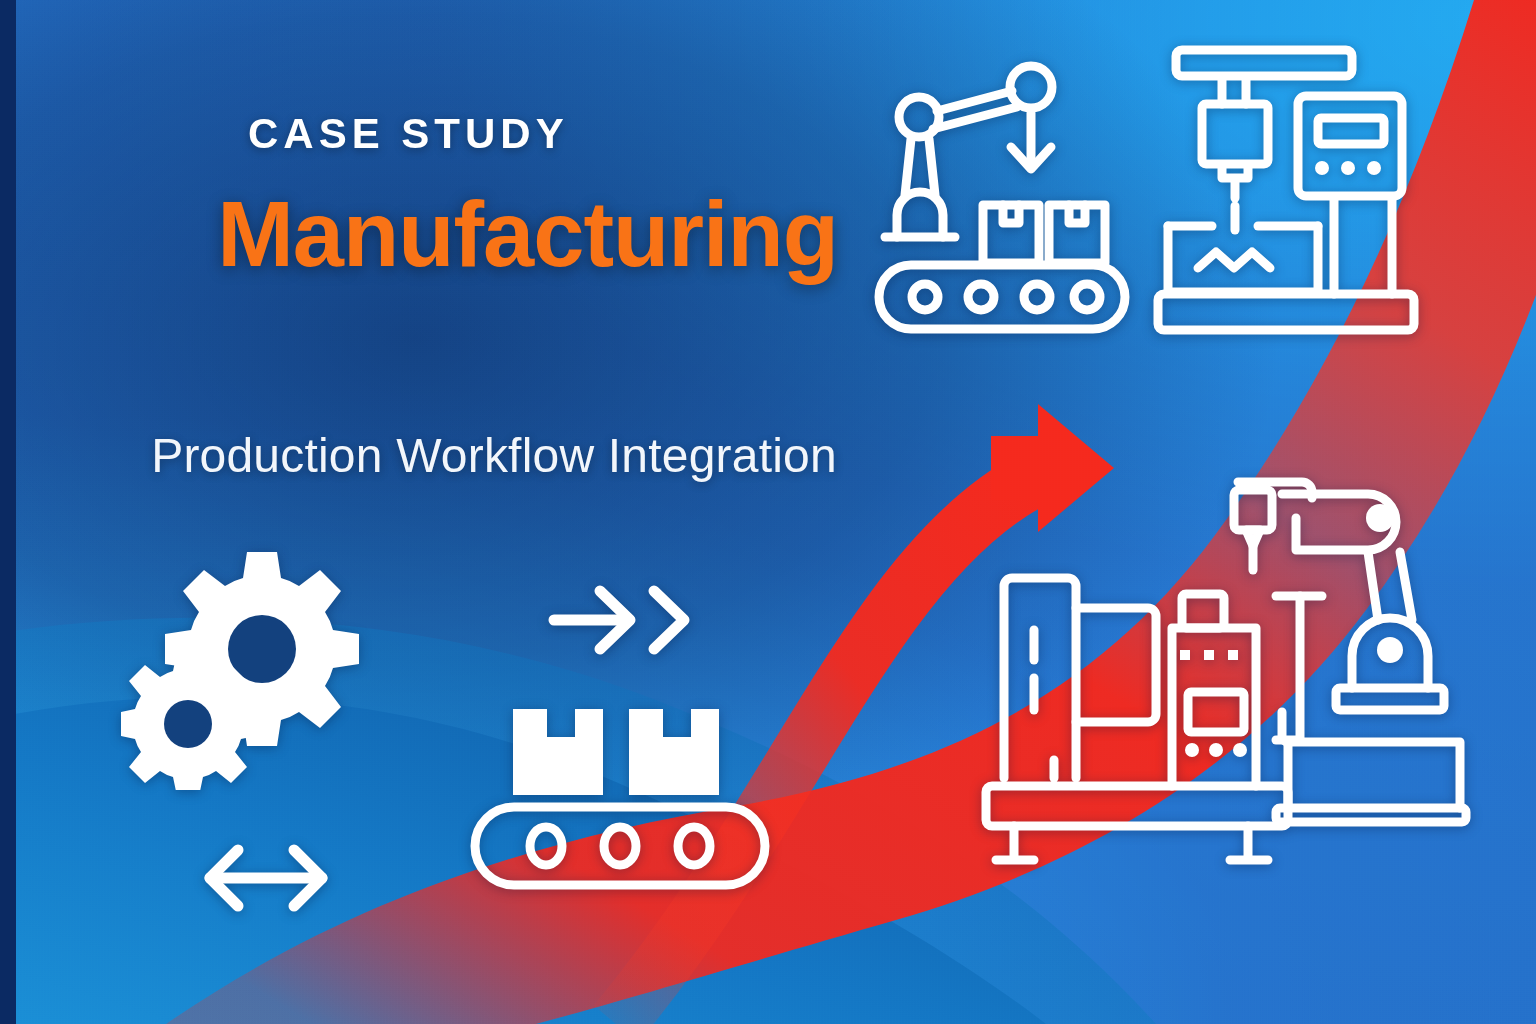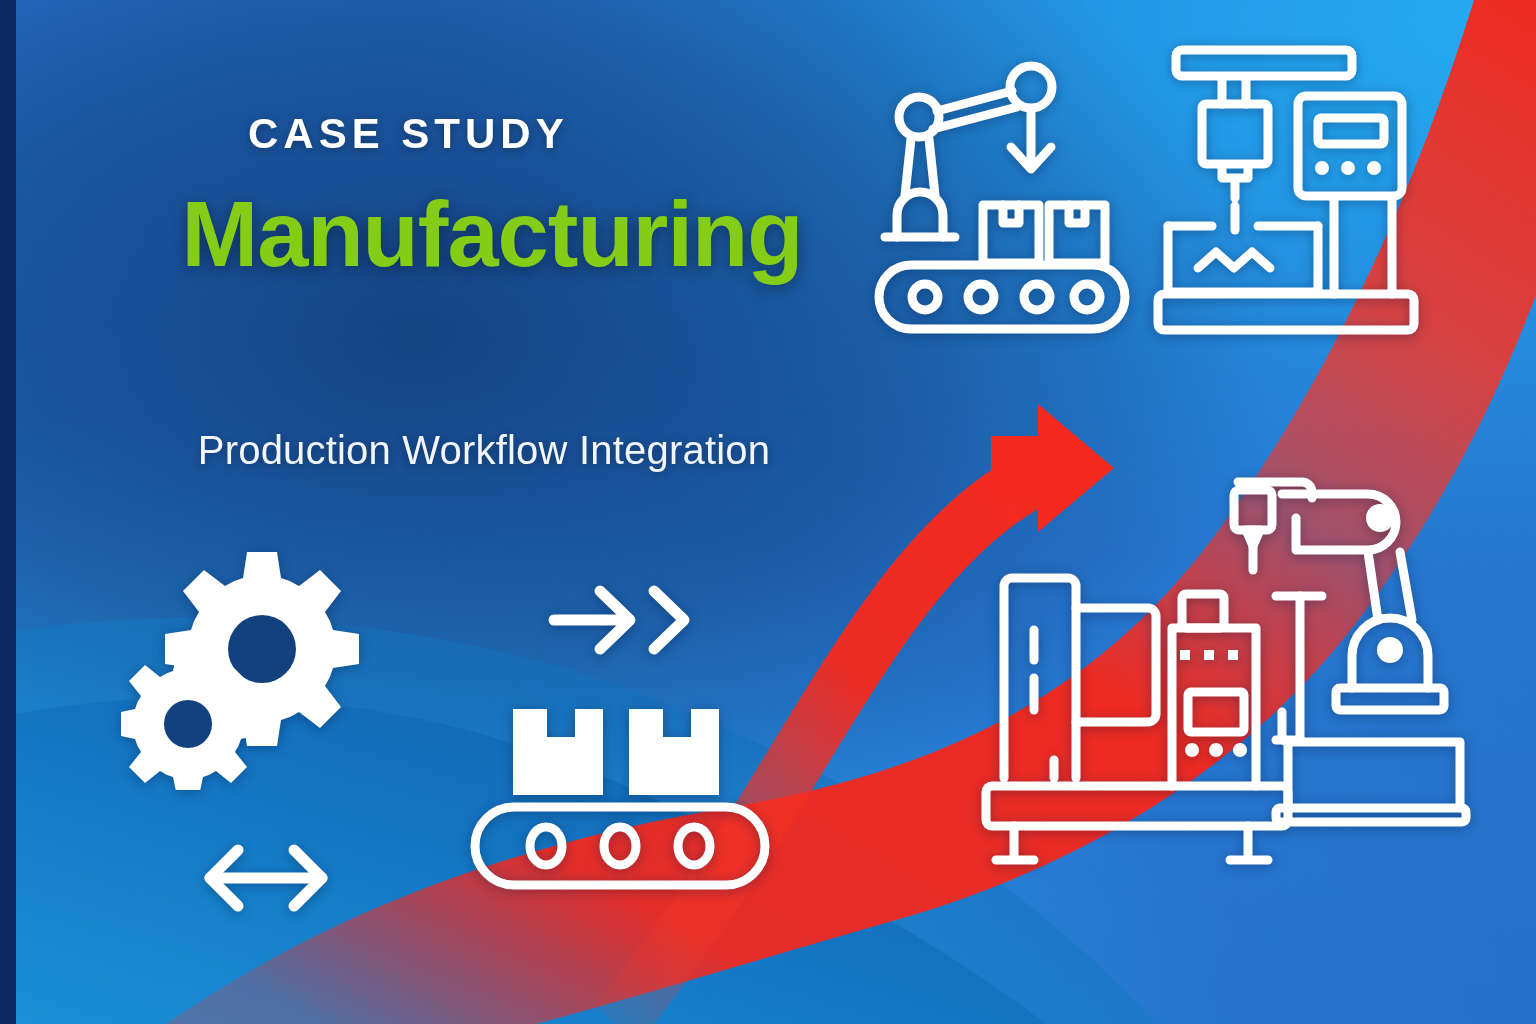--- a/index.html
+++ b/index.html
@@ -36,28 +36,28 @@
   .svg-layer{position:absolute;inset:0;width:1536px;height:1024px;}
 
   
   .text-block{position:absolute;left:0;top:0;width:880px;}
   .eyebrow{
     position:absolute;left:232px;top:110px;
     color:#ffffff;font-size:42px;font-weight:bold;letter-spacing:5px;
     text-shadow:0 2px 10px rgba(0,0,0,.35);
   }
   .title{
-    position:absolute;left:136px;top:185px;width:680px;
-    color:#84cc16;font-size:92px;font-weight:bold;line-height:1.08;
-    letter-spacing:-1px;text-align:center;
+    position:absolute;left:142px;top:185px;width:680px;
+    color:#f97316;font-size:92px;font-weight:bold;line-height:1.08;
+    letter-spacing:-1px;text-align:right;
     text-shadow:0 3px 16px rgba(0,0,0,.40);
   }
   .subtitle{
-    position:absolute;left:118px;top:428px;width:700px;
-    color:#f2f6fb;font-size:40px;font-weight:400;letter-spacing:.2px;text-align:center;
+    position:absolute;left:128px;top:428px;width:700px;
+    color:#f2f6fb;font-size:48px;font-weight:400;letter-spacing:.2px;text-align:center;
     text-shadow:0 2px 10px rgba(0,0,0,.32);
   }
 
   
   .icon{position:absolute;}
   .ic-robot-conveyor{left:855px;top:55px;width:270px;height:290px;}
   .ic-cnc{left:1130px;top:30px;width:290px;height:320px;}
   .ic-factory{left:960px;top:460px;width:500px;height:420px;}
   .ic-gears{left:105px;top:530px;width:250px;height:260px;}
   .ic-arrows{left:530px;top:575px;width:165px;height:90px;}

